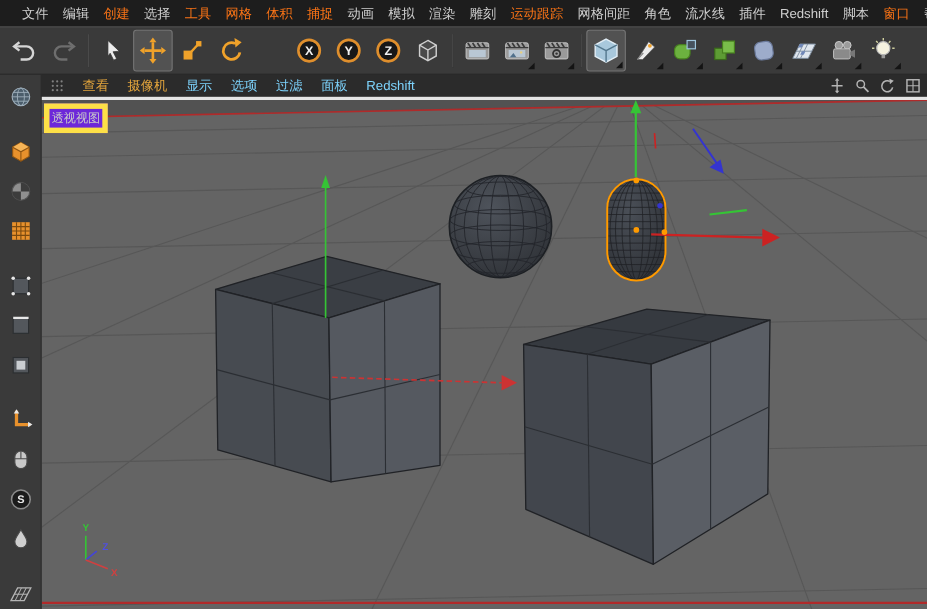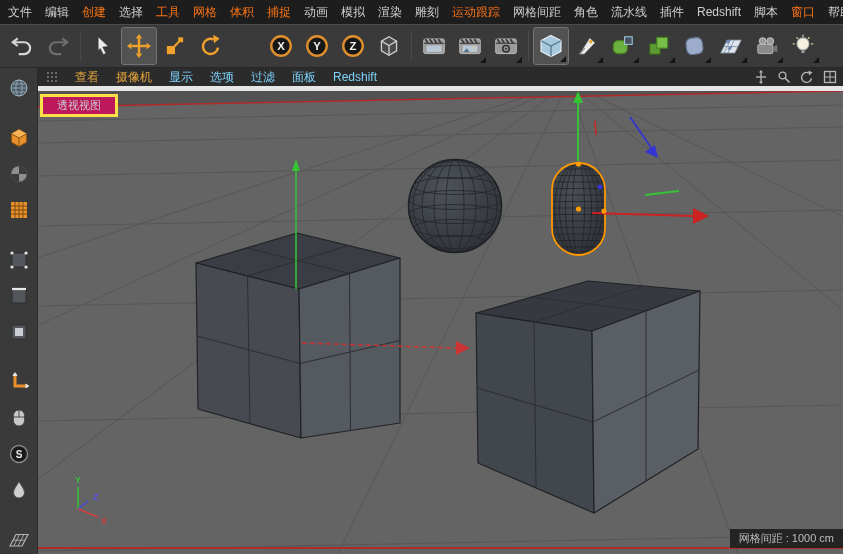--- a/index.html
+++ b/index.html
@@ -1,21 +1,21 @@
 <!DOCTYPE html>
 <html><head>
 <meta charset="utf-8">
 <style>
   * { box-sizing: border-box; margin: 0; padding: 0; }
   html,body { background:#222; }
   body { font-family: "Liberation Sans", "DejaVu Sans", sans-serif; }
   #app { width:843px; height:554px; overflow:hidden; background:#3a3a3a; position:relative; }
 
   
-  .menubar { height:24px; background:#1d1d1d; display:flex; align-items:center; gap:13px; padding:0 8px; }
+  .menubar { height:24px; background:#1d1d1d; display:flex; align-items:center; gap:13px; padding:0 20px; }
   .menu-item { font-size:12px; color:#cfcfcf; white-space:nowrap; cursor:default; }
   .menubar .accent { color:#f97316; }
 
   
   .toolbar { height:44px; background:#3a3a3a; border-top:1px solid #4c4c4c; border-bottom:1px solid #272727;
              display:flex; align-items:center; padding:0 4px; }
   .tbtn { width:36px; height:38px; display:flex; align-items:center; justify-content:center;
           border-radius:3px; position:relative; flex:0 0 auto; }
   .tbtn.pressed { background:#525252; border:1px solid #747474; }
   .tbtn.flyout::after { content:""; position:absolute; right:2px; bottom:2px; width:0; height:0;
@@ -24,31 +24,31 @@
   .spacer { width:34px; flex:0 0 auto; }
 
   
   .content { display:flex; height:486px; }
   .left-toolbar { width:38px; background:#3a3a3a; border-right:1px solid #2a2a2a;
                   display:flex; flex-direction:column; align-items:center; padding-top:4px; gap:4px; }
   .lbtn { width:34px; height:32px; display:flex; align-items:center; justify-content:center; border-radius:3px; flex:0 0 auto; }
   .lbtn.group-gap { margin-top:14px; }
 
   .viewport { flex:1; display:flex; flex-direction:column; min-width:0; }
-  .vp-menubar { height:23px; background:#2b2b2b; border-bottom:5px solid #e5e5e5;
+  .vp-menubar { height:23px; background:#2b2b2b; border-bottom:3px solid #e5e5e5;
                 display:flex; align-items:center; gap:17px; padding:0 8px; position:relative; }
   .vp-item { font-size:12px; color:#7dd3fc; white-space:nowrap; }
   .vp-menubar .accent { color:#e2a43c; }
   .vp-right-icons { position:absolute; right:4px; top:0; height:100%; display:flex; align-items:center; gap:5px; }
   .vp-icon-btn { width:18px; height:18px; display:flex; align-items:center; justify-content:center; }
 
   .vp-canvas { position:relative; flex:1; background:#646464; overflow:hidden; }
   .vp-canvas > svg.scene { position:absolute; inset:0; width:100%; height:100%; display:block; }
-  .view-label { position:absolute; top:3px; left:2px; background:#be185d; color:#c9c9c9; font-size:11px;
-                padding:1px 14px; z-index:2; border:3px solid #fde047; }
+  .view-label { position:absolute; top:3px; left:2px; background:#6d28d9; color:#c9c9c9; font-size:11px;
+                padding:1px 2px; z-index:2; border:5px solid #fde047; }
   .grid-info { position:absolute; right:0; bottom:6px; background:#242424; color:#bdbdbd; font-size:11px;
                padding:2px 9px; z-index:2; }
 </style>
 </head>
 <body>
 
 <div id="app">
 
   <div class="menubar">
     <span class="menu-item">文件</span>
@@ -365,21 +365,20 @@
                 <rect x="1.5" y="1.5" width="11" height="11" fill="none" stroke="#b5b5b5" stroke-width="1.3"></rect>
                 <line x1="7" y1="1.5" x2="7" y2="12.5" stroke="#b5b5b5"></line>
                 <line x1="1.5" y1="7" x2="12.5" y2="7" stroke="#b5b5b5"></line>
               </svg>
           </div>
         </div>
       </div>
 
       <div class="vp-canvas">
         <div class="view-label">透视视图</div>
-        <div class="grid-info">网格间距 : 1000 cm</div>
 
         <svg class="scene" viewBox="0 0 805 463" preserveAspectRatio="none">
           <defs>
             <radialGradient id="sphG" cx="40%" cy="32%" r="75%">
               <stop offset="0%" stop-color="#4e535b"></stop>
                 <stop offset="100%" stop-color="#2f3237"></stop>
             </radialGradient>
             <radialGradient id="capG" cx="38%" cy="30%" r="85%">
               <stop offset="0%" stop-color="#4a4f57"></stop>
                 <stop offset="100%" stop-color="#2c2f34"></stop>

